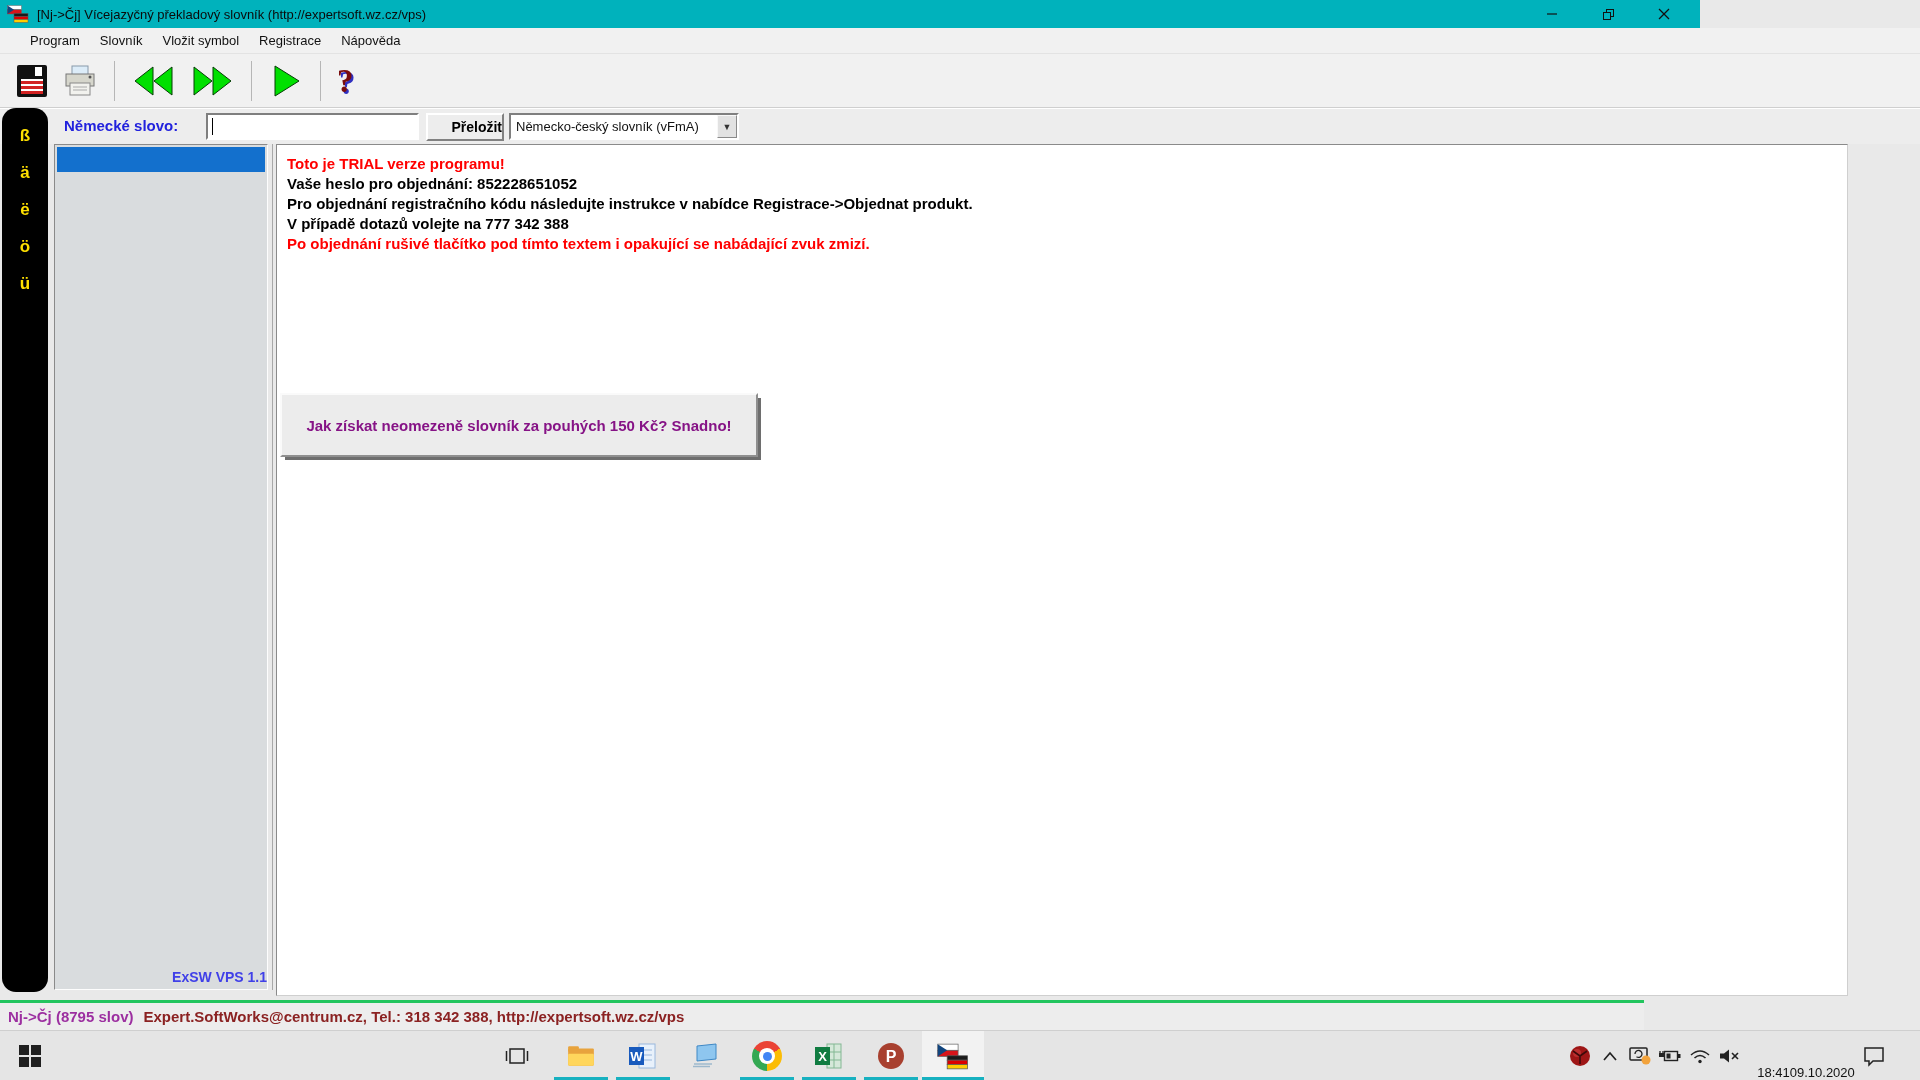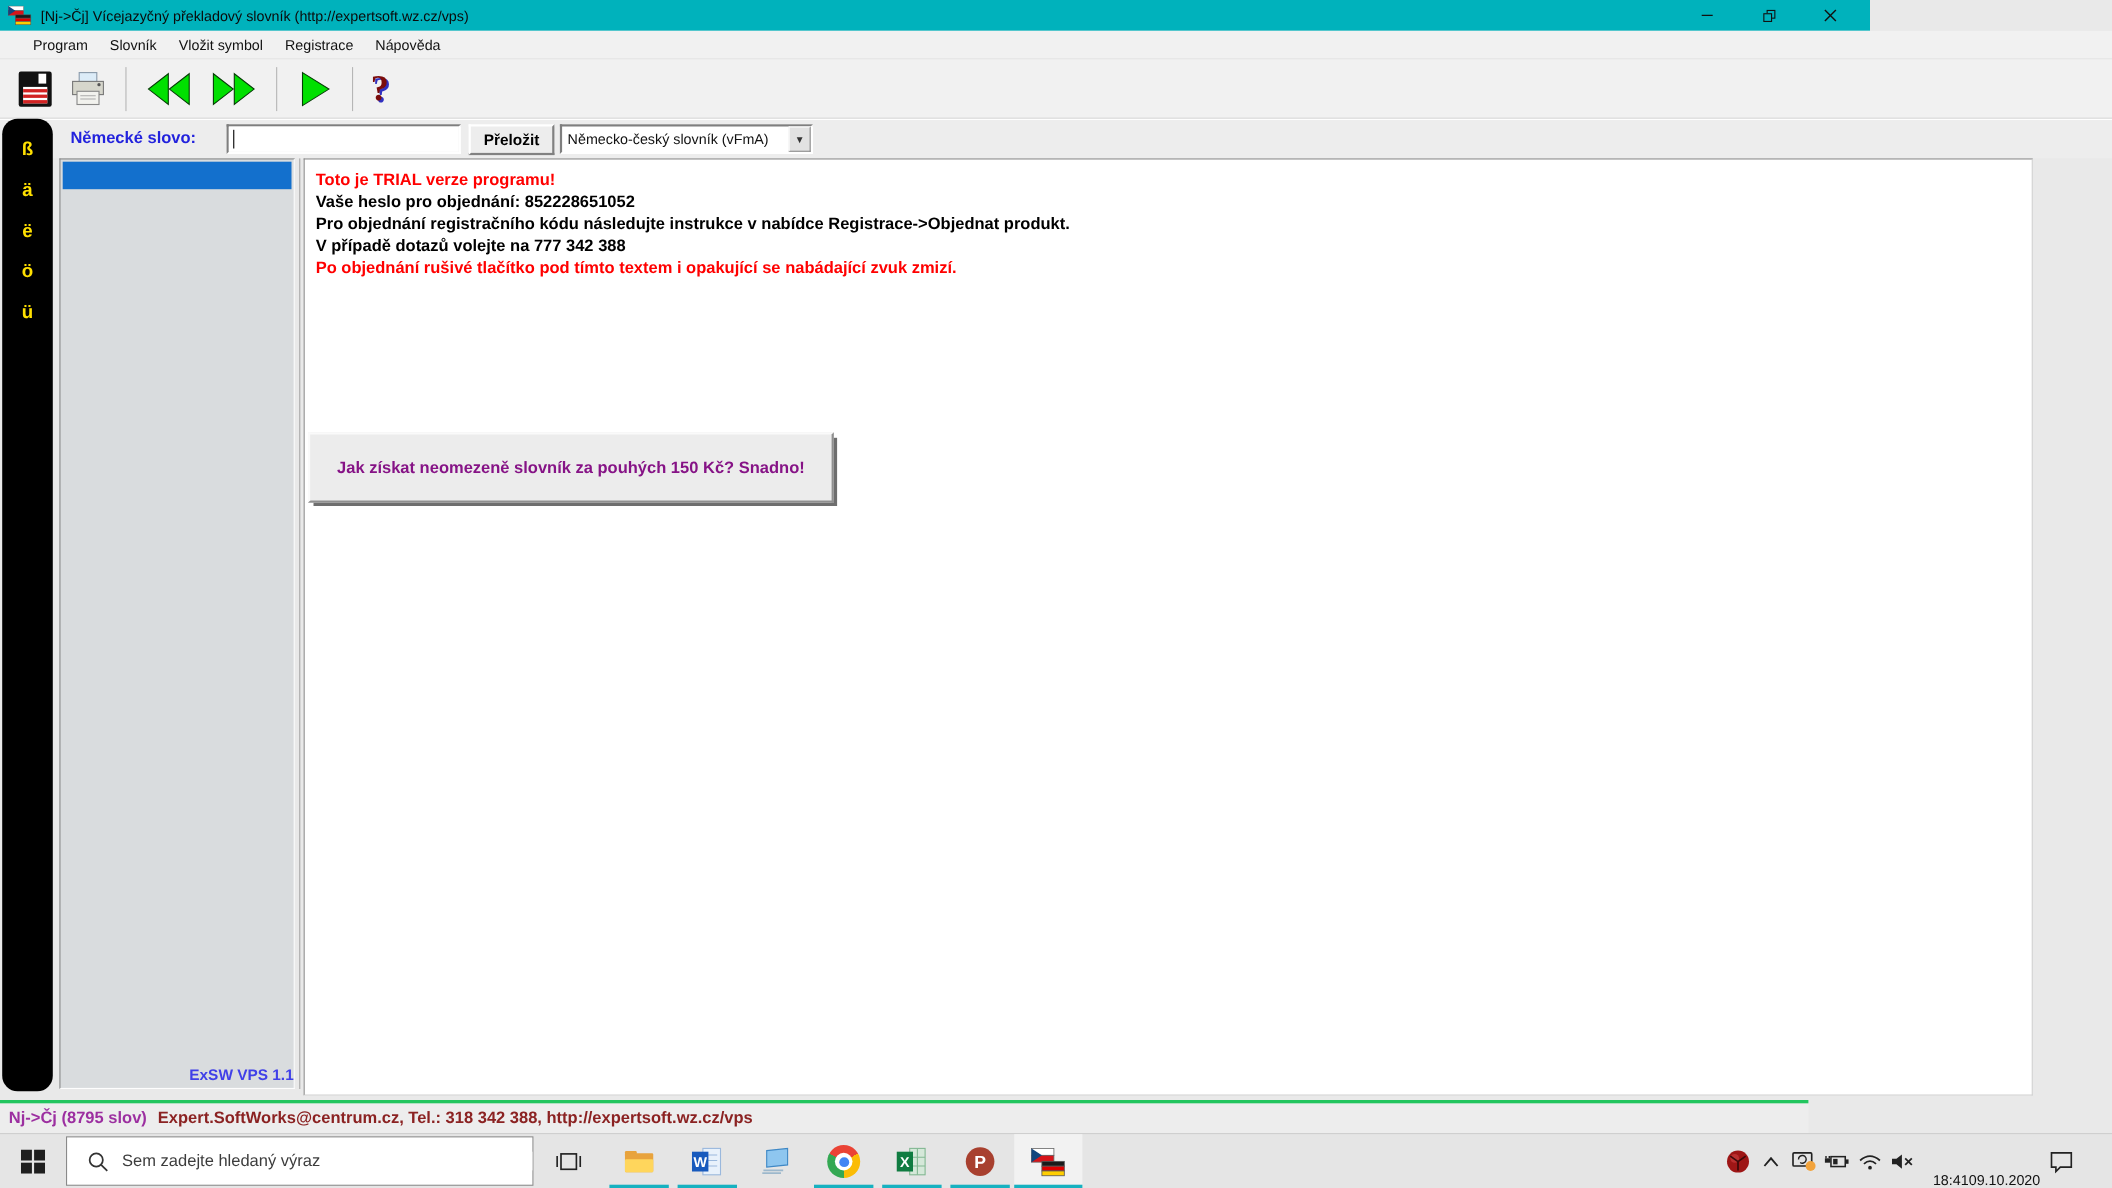--- a/index.html
+++ b/index.html
@@ -34,21 +34,21 @@
   .searchrow { position:absolute; left:0; top:108px; width:1920px; height:36px; background:#ededed;
                border-top:1px solid #fff; }
   .searchlabel { position:absolute; left:64px; top:8px; font-size:15px; font-weight:bold; color:#2222dd; }
   .searchinputwrap { position:absolute; left:206px; top:4px; width:213px; height:27px;
                      border:2px solid; border-color:#7f7f7f #fff #fff #7f7f7f; background:#fff; }
   .searchinputwrap input { width:100%; height:100%; border:none; outline:none; background:#fff;
                            font-size:14px; padding-left:4px; font-family:"Liberation Sans", sans-serif; }
   .caret { position:absolute; left:4px; top:3px; width:1px; height:17px; background:#000; }
   .translatebtn { position:absolute; left:426px; top:4px; width:78px; height:28px; background:#ededed;
                   border:2px solid; border-color:#ffffff #818181 #818181 #ffffff;
-                  font-size:14px; font-weight:bold; color:#000; font-family:"Liberation Sans", sans-serif; }
+                  font-size:14px; font-weight:bold; color:#000; font-family:"Liberation Sans", sans-serif;text-align:right; }
   .combo { position:absolute; left:509px; top:4px; width:230px; height:27px; background:#fff;
            border:2px solid; border-color:#7f7f7f #fff #fff #7f7f7f; display:flex; align-items:center; }
   .combo-value { flex:1; font-size:13px; color:#111; padding-left:5px; white-space:nowrap; overflow:hidden; }
   .combo-btn { width:20px; height:23px; background:#e2e2e2; border:1px solid;
                border-color:#f8f8f8 #8a8a8a #8a8a8a #f8f8f8; display:flex; align-items:center; justify-content:center;
                font-size:9px; color:#333; }
 
   
   .charbar { position:absolute; left:2px; top:108px; width:46px; height:884px; background:#000;
              border-radius:14px; z-index:4; display:flex; flex-direction:column; align-items:center;
@@ -243,27 +243,20 @@
 
   <div class="taskbar">
     <div class="startbtn">
       <svg width="22" height="22" viewBox="0 0 22 22">
         <rect x="0" y="0" width="10" height="10" fill="#1f1f1f"></rect>
         <rect x="12" y="0" width="10" height="10" fill="#1f1f1f"></rect>
         <rect x="0" y="12" width="10" height="10" fill="#1f1f1f"></rect>
         <rect x="12" y="12" width="10" height="10" fill="#1f1f1f"></rect>
       </svg>
     </div>
-    <div class="tsearch">
-      <svg width="20" height="20" viewBox="0 0 20 20">
-        <circle cx="8.5" cy="8.5" r="6" fill="none" stroke="#333" stroke-width="1.6"></circle>
-        <line x1="13" y1="13" x2="18.5" y2="18.5" stroke="#333" stroke-width="1.6"></line>
-      </svg>
-      <input type="text" placeholder="Sem zadejte hledaný výraz" style="">
-    </div>
     <div class="taskview">
       <svg width="24" height="22" viewBox="0 0 24 22">
         <rect x="5" y="4" width="14" height="14" fill="none" stroke="#222" stroke-width="1.5"></rect>
         <line x1="1.5" y1="6" x2="1.5" y2="16" stroke="#222" stroke-width="1.5"></line>
         <line x1="22.5" y1="6" x2="22.5" y2="16" stroke="#222" stroke-width="1.5"></line>
       </svg>
     </div>
     <div class="apps">
       <div class="apptile running">
         <svg width="30" height="28" viewBox="0 0 28 26">

